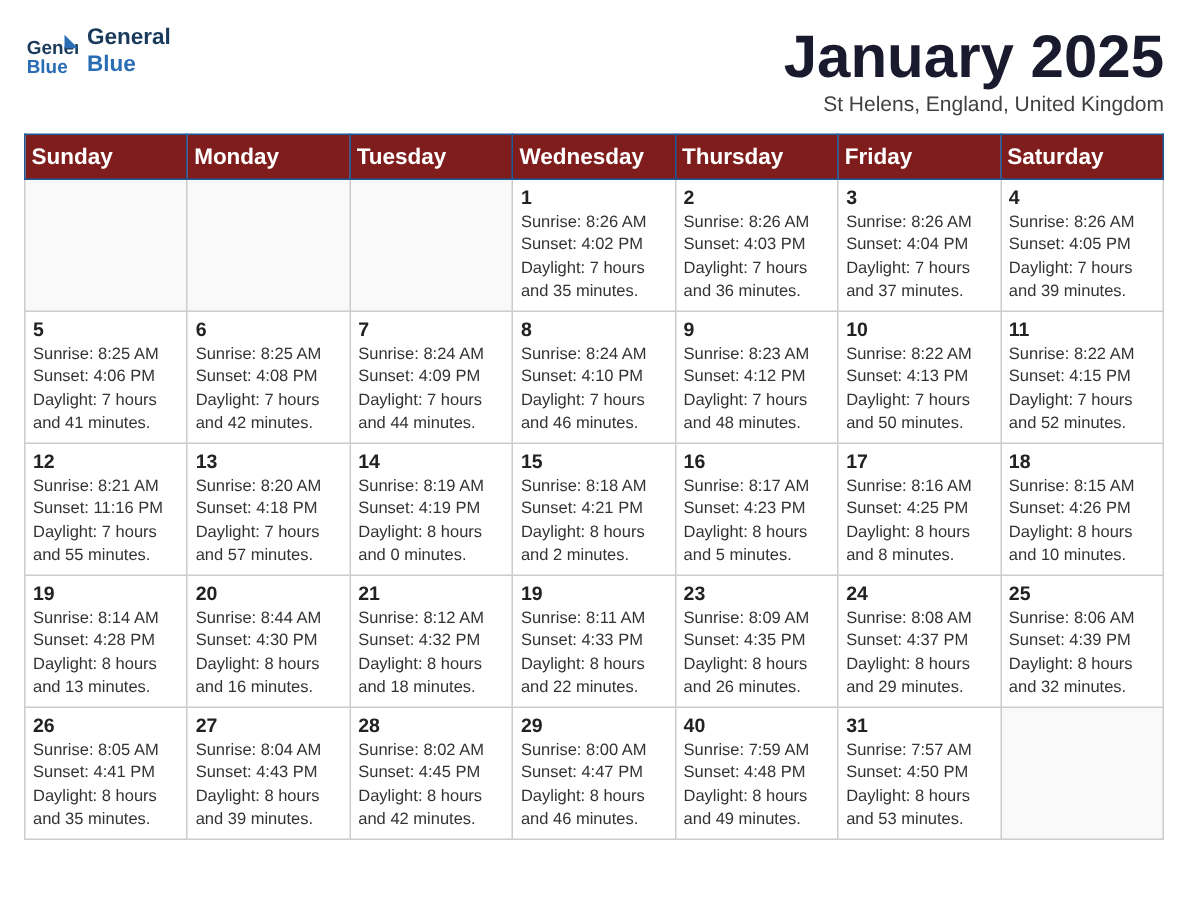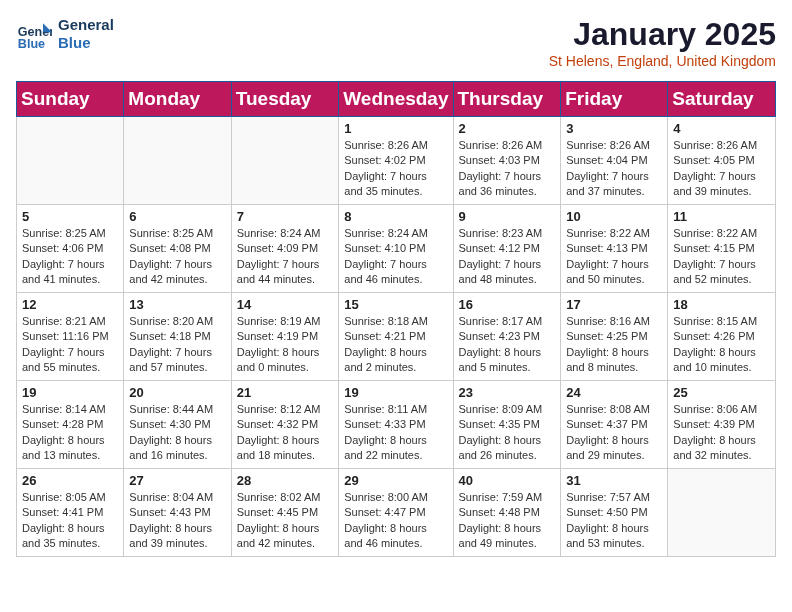--- a/index.html
+++ b/index.html
@@ -22,38 +22,38 @@
       gap: 6px;
     }
     .logo-icon {
       width: 36px;
       height: 36px;
     }
     .title-block {
       text-align: right;
     }
     .month-title {
-      font-size: 32px;
+      font-size: 40px;
       font-weight: bold;
       color: #1a1a2e;
     }
     .location {
       font-size: 14px;
-      color: #c2410c;
+      color: #404040;
     }
     .calendar {
       width: 100%;
       border-collapse: collapse;
       border: 1px solid #ccc;
     }
     .calendar th {
-      background-color: #be185d;
+      background-color: #7f1d1d;
       color: #fff;
       padding: 6px 4px;
-      font-size: 19px;
+      font-size: 15px;
       font-weight: bold;
       text-align: left;
       border: 1px solid #1a5a9a;
     }
     .calendar td {
       vertical-align: top;
       padding: 4px 5px;
       border: 1px solid #ccc;
       font-size: 11px;
       color: #222;

